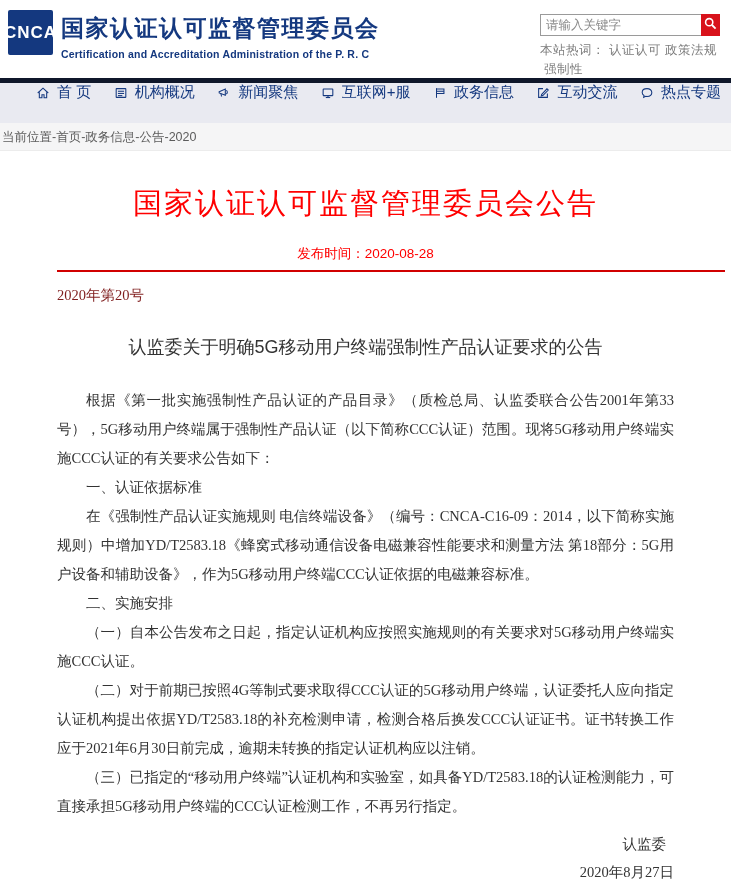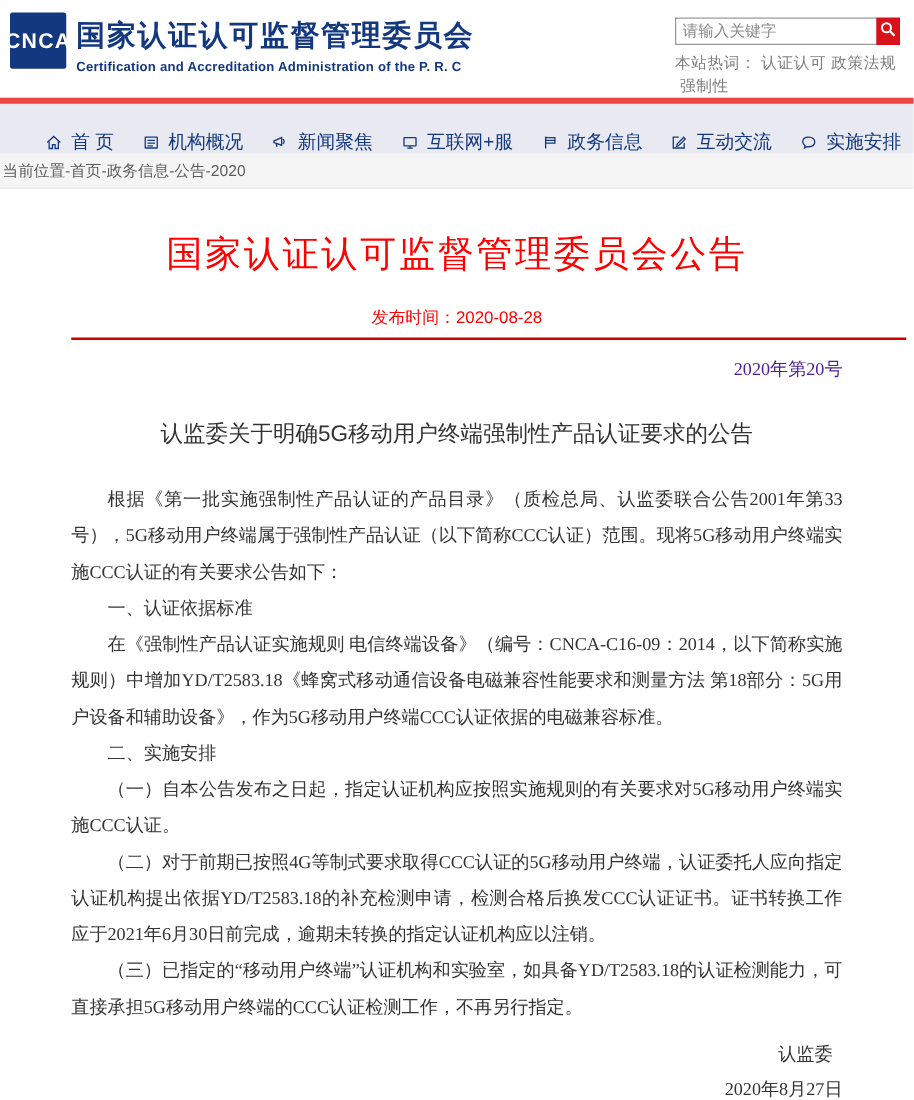--- a/index.html
+++ b/index.html
@@ -31,22 +31,22 @@
     width:22px; height:22px; background:#d8121b; border:none; cursor:pointer;
     display:flex; align-items:center; justify-content:center; padding:0;
   }
   .hot-words {
     margin-top:5px; width:178px; font-size:12.5px; line-height:19px;
     color:#7d7d7d; letter-spacing:.5px;
   }
   .hot-words a { color:#7d7d7d; text-decoration:none; margin-left:4px; cursor:pointer; }
   
   .nav {
-    border-top:5px solid #ef4444; background:#e9eaf1; height:45px;
-    display:flex; align-items:flex-end; justify-content:space-between;
+    border-top:5px solid #0f172a; background:#e9eaf1; height:45px;
+    display:flex; align-items:flex-start; justify-content:space-between;
     padding:0 10px 0 36px;
   }
   .nav-item {
     display:flex; align-items:center; gap:7px; color:#14387f;
     font-size:15px; cursor:pointer; white-space:nowrap;
   }
   .nav-item svg { display:block; }
   
   .breadcrumb {
     background:#f5f5f6; border-bottom:1px solid #ececec;
@@ -56,21 +56,21 @@
   .main { background:#fff; padding:0 57px; font-family:"Liberation Serif", serif; }
   .page-title {
     margin-top:33px; text-align:center; color:#ff0000;
     font-size:29px; font-weight:400; letter-spacing:2px;
   }
   .publish-date {
     margin-top:21px; text-align:center; color:#ff0000; font-size:13.5px;
     font-family:"Liberation Sans", sans-serif;
   }
   .red-divider { border:none; border-top:2px solid #d10000; margin:7px -51px 0 0; }
-  .doc-number { margin-top:14px; text-align:right; color:#4c1d95; font-size:14.5px; }
+  .doc-number { margin-top:14px; text-align:left; color:#7f1d1d; font-size:14.5px; }
   .article-title {
     margin-top:30px; text-align:center; color:#333; font-size:18px; font-weight:normal;
     font-family:"Liberation Sans", sans-serif;
   }
   .article-body { margin-top:27px; font-size:14.5px; line-height:29px; color:#333; text-align:justify; }
   .article-body p { text-indent:2em; margin:0; }
   .signature { margin-top:9px; text-align:right; font-size:14.5px; line-height:28px; color:#333; }
   .signature .sig-name { padding-right:8px; }
 </style>
 </head>
@@ -160,21 +160,21 @@
       </svg>
     </span>
     <span>互动交流</span>
   </div>
   <div class="nav-item">
     <span>
       <svg width="14" height="14" viewBox="0 0 16 16" fill="none" stroke="#14387f" stroke-width="1.2">
         <path d="M8 3 C4.6 3 2.5 4.9 2.5 7.4 C2.5 8.9 3.3 10.1 4.6 10.9 L4.2 13 L6.6 11.7 C7 11.8 7.5 11.9 8 11.9 C11.4 11.9 13.5 10 13.5 7.4 C13.5 4.9 11.4 3 8 3 Z"></path>
       </svg>
     </span>
-    <span>实施安排</span>
+    <span>热点专题</span>
   </div>
 </div>
 
 <div class="breadcrumb">当前位置-首页-政务信息-公告-2020</div>
 
 <div class="main">
   <h1 class="page-title">国家认证认可监督管理委员会公告</h1>
   <div class="publish-date">发布时间：2020-08-28</div>
   <hr class="red-divider">
   <div class="doc-number">2020年第20号</div>

